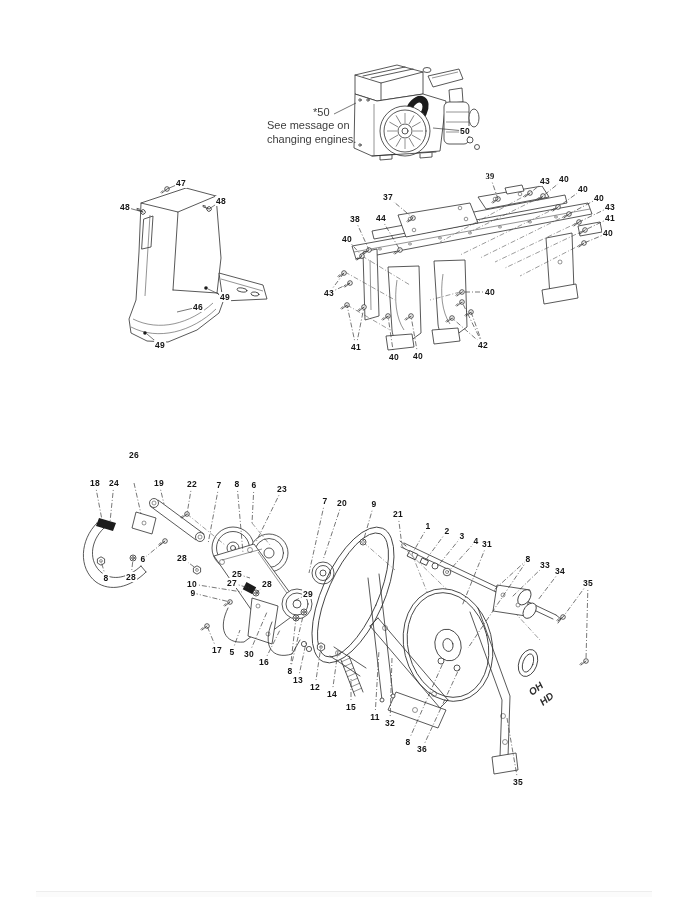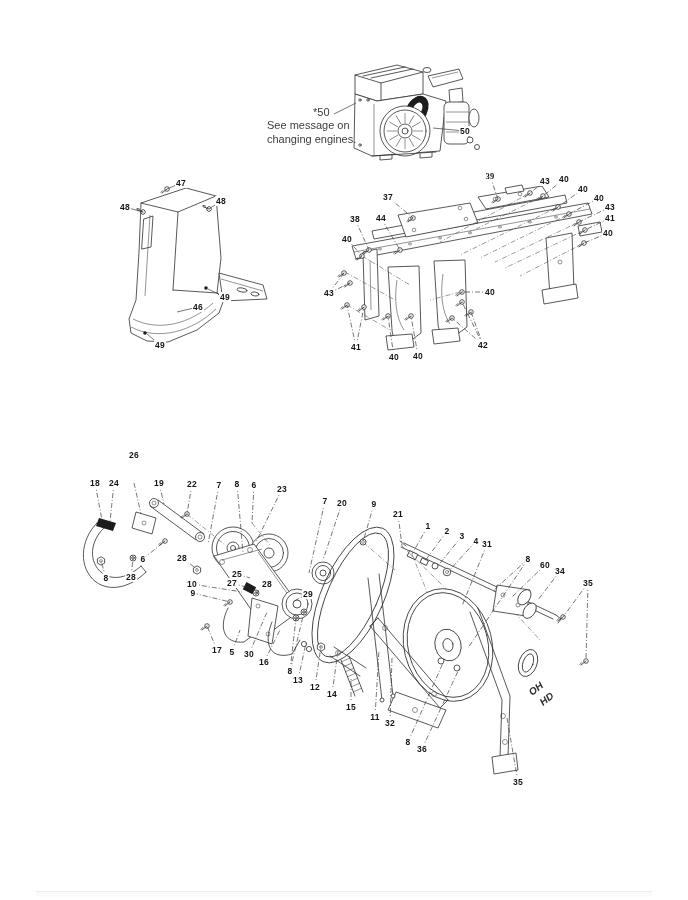--- a/index.html
+++ b/index.html
@@ -418,21 +418,21 @@
       <span class="callout" style="left: 325px; top: 501px;">7</span>
       <span class="callout" style="left: 342px; top: 503px;">20</span>
       <span class="callout" style="left: 374px; top: 504px;">9</span>
       <span class="callout" style="left: 398px; top: 514px;">21</span>
       <span class="callout" style="left: 428px; top: 526px;">1</span>
       <span class="callout" style="left: 447px; top: 531px;">2</span>
       <span class="callout" style="left: 462px; top: 536px;">3</span>
       <span class="callout" style="left: 476px; top: 541px;">4</span>
       <span class="callout" style="left: 487px; top: 544px;">31</span>
       <span class="callout" style="left: 528px; top: 559px;">8</span>
-      <span class="callout" style="left: 545px; top: 565px;">60</span>
+      <span class="callout" style="left: 545px; top: 565px;">33</span>
       <span class="callout" style="left: 560px; top: 571px;">34</span>
       <span class="callout" style="left: 588px; top: 583px;">35</span>
       <span class="callout" style="left: 106px; top: 578px;">8</span>
       <span class="callout" style="left: 131px; top: 577px;">28</span>
       <span class="callout" style="left: 143px; top: 559px;">6</span>
       <span class="callout" style="left: 182px; top: 558px;">28</span>
       <span class="callout" style="left: 237px; top: 574px;">25</span>
       <span class="callout" style="left: 232px; top: 583px; text-align: center;">27</span>
       <span class="callout" style="left: 192px; top: 584px;">10</span>
       <span class="callout" style="left: 193px; top: 593px;">9</span>

